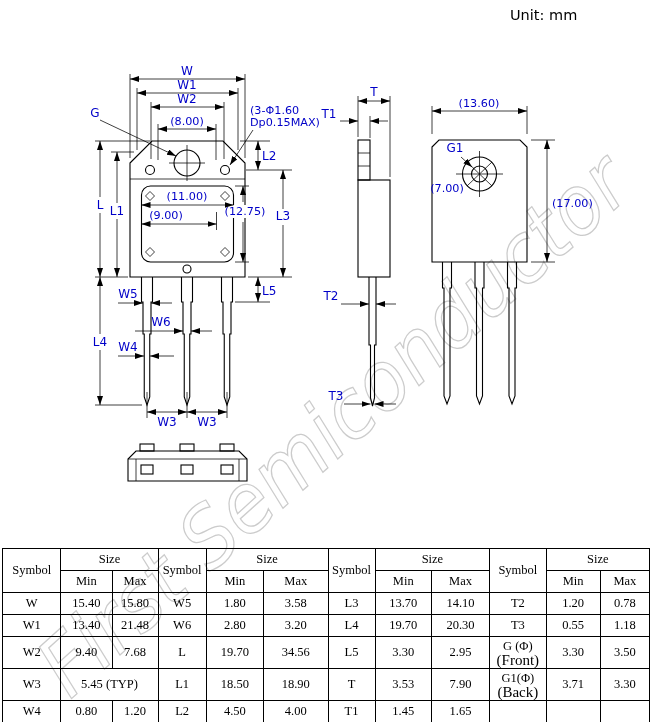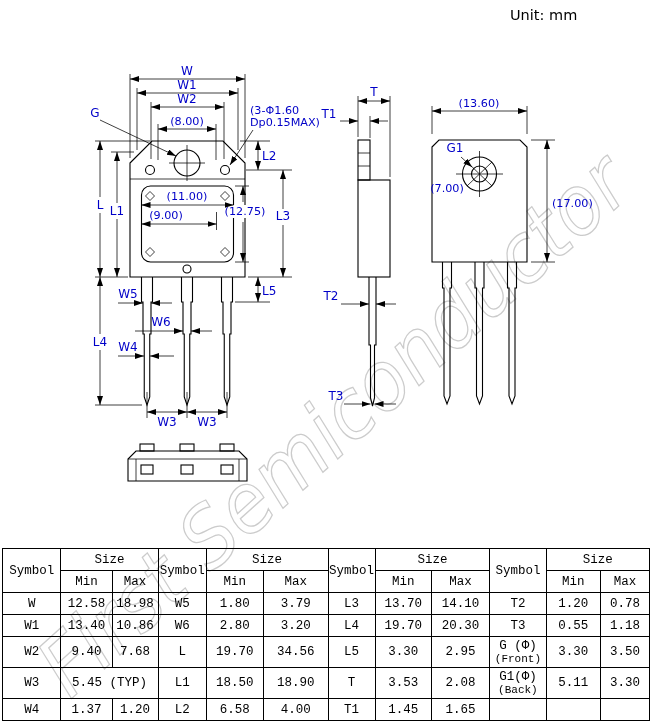--- a/index.html
+++ b/index.html
@@ -13,27 +13,27 @@
   svg .t { stroke:#000; stroke-width:0.75; fill:none; }
   svg g.dims line { stroke:#000; stroke-width:0.75; fill:none; }
   svg text { font-family:"DejaVu Sans", sans-serif; }
   .lbl { fill:#0000C8; font-size:12px; text-anchor:middle; }
   .sm  { font-size:11.2px; }
   .start { text-anchor:start; }
   .blk { fill:#000; font-size:14.5px; text-anchor:start; }
   .wbg { fill:#fff; stroke:none; }
   .dim-table {
     border-collapse:collapse; table-layout:fixed; width:648px; margin:4px 2px 0 2px;
-    font-family:Liberation Mono, monospace; font-size:12.5px; color:#000;
+    font-family:Liberation Serif, serif; font-size:12.5px; color:#000;
   }
   .dim-table th, .dim-table td {
     border:1px solid #000; text-align:center; vertical-align:middle;
     padding:2px 0; font-weight:normal; height:17px; overflow:hidden;
   }
-  .tsub { font-size:11px; line-height:12px; }
+  .tsub { font-size:15px; line-height:12px; }
 </style>
 </head>
 <body>
 
 <svg id="watermark" width="652" height="722" viewBox="0 0 652 722">
   <text x="70" y="700" transform="rotate(-42 70 700)" font-family="DejaVu Serif, serif" font-style="italic" font-size="82" textLength="760" lengthAdjust="spacingAndGlyphs" fill="none" stroke="#AAAAAA" stroke-width="1.3" opacity="0.6">First Semiconductor</text>
 </svg>
 
 <svg id="drawing" width="652" height="544" viewBox="0 0 652 544">
   <defs>
@@ -272,37 +272,37 @@
     <th>Min</th>
     <th>Max</th>
     <th>Min</th>
     <th>Max</th>
     <th>Min</th>
     <th>Max</th>
   </tr>
 
   <tr>
     <td>W</td>
-    <td>12.58</td>
-    <td>18.98</td>
+    <td>15.40</td>
+    <td>15.80</td>
     <td>W5</td>
     <td>1.80</td>
-    <td>3.79</td>
+    <td>3.58</td>
     <td>L3</td>
     <td>13.70</td>
     <td>14.10</td>
     <td>T2</td>
     <td>1.20</td>
     <td>0.78</td>
   </tr>
 
   <tr>
     <td>W1</td>
     <td>13.40</td>
-    <td>10.86</td>
+    <td>21.48</td>
     <td>W6</td>
     <td>2.80</td>
     <td>3.20</td>
     <td>L4</td>
     <td>19.70</td>
     <td>20.30</td>
     <td>T3</td>
     <td>0.55</td>
     <td>1.18</td>
   </tr>
@@ -326,35 +326,35 @@
   </tr>
 
   <tr>
     <td>W3</td>
     <td colspan="2">5.45 (TYP)</td>
     <td>L1</td>
     <td>18.50</td>
     <td>18.90</td>
     <td>T</td>
     <td>3.53</td>
-    <td>2.08</td>
+    <td>7.90</td>
     <td>
       <div>G1(Φ)</div>
       <div class="tsub">(Back)</div>
     </td>
-    <td>5.11</td>
+    <td>3.71</td>
     <td>3.30</td>
   </tr>
 
   <tr>
     <td>W4</td>
-    <td>1.37</td>
+    <td>0.80</td>
     <td>1.20</td>
     <td>L2</td>
-    <td>6.58</td>
+    <td>4.50</td>
     <td>4.00</td>
     <td>T1</td>
     <td>1.45</td>
     <td>1.65</td>
     <td></td>
     <td></td>
     <td></td>
   </tr>
   </tbody>
 </table>

